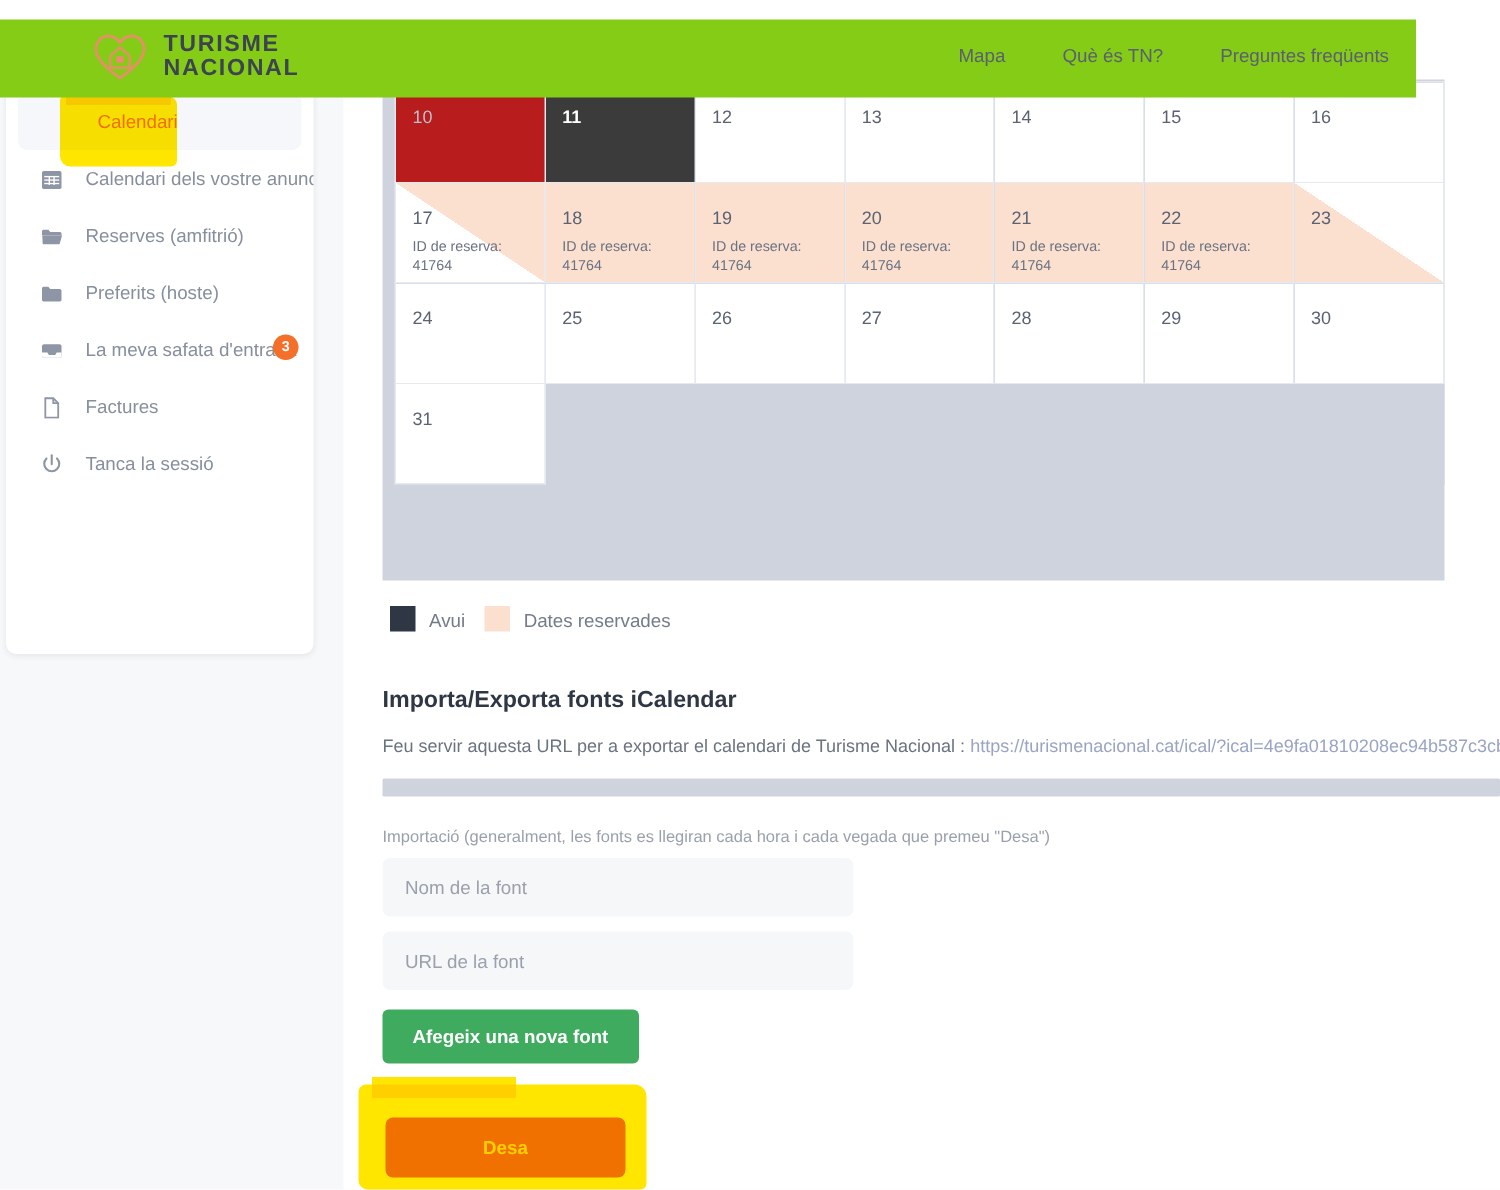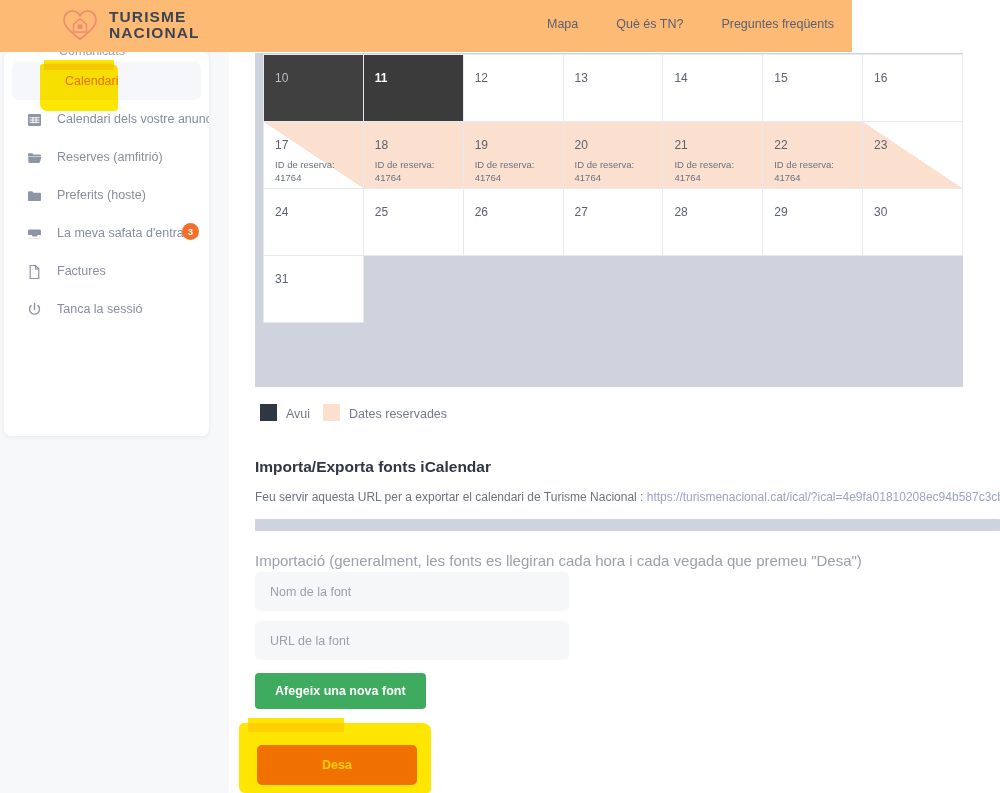--- a/index.html
+++ b/index.html
@@ -6,22 +6,22 @@
   * { box-sizing: border-box; margin: 0; padding: 0; }
   html, body {
     width: 1000px; height: 793px;
     font-family: "Liberation Sans", sans-serif;
     background: #ffffff;
     overflow: hidden;
   }
 
   
   .topbar {
-    position: absolute; left: 0; top: 0; width: 852px; height: 52px;
-    background: #fdba74; z-index: 40;
+    position: absolute; left: 0; top: 13px; width: 944px; height: 52px;
+    background: #84cc16; z-index: 40;
   }
   .logo-wrap {
     position: absolute; left: 60px; top: 5px;
     display: flex; align-items: center; gap: 9px;
   }
   .logo-mark { width: 40px; height: 40px; display: block; }
   .logo-text {
     font-weight: bold; font-size: 15.5px; line-height: 16.5px;
     letter-spacing: 1.1px; color: #3d4451;
   }
@@ -101,21 +101,21 @@
   }
   .cal-grid td {
     width: 100px; height: 67px; vertical-align: top;
     background: #ffffff; border: 1px solid #e6e9ef;
     position: relative; padding: 0;
   }
   .daynum {
     position: absolute; left: 11px; top: 16px;
     font-size: 12px; color: #5b6272; z-index: 3;
   }
-  td.past { background: #404040; }
+  td.past { background: #b91c1c; }
   td.past .daynum { color: #b9bfca; }
   td.today { background: #3b3b3b; }
   td.today .daynum { color: #ffffff; font-weight: bold; }
   td.booked { background: #fbe0d0; }
   .res-label {
     position: absolute; left: 11px; top: 36px; right: 6px;
     font-size: 9.5px; line-height: 13px; color: #6a7180; z-index: 3;
   }
   
   .tri-in, .tri-out {
@@ -145,21 +145,21 @@
     position: absolute; left: 26px; top: 490px; width: 760px;
     font-size: 12px; color: #6c7380; white-space: nowrap; overflow: hidden;
   }
   .export-line .url { color: #9aa4c4; }
   .gray-bar {
     position: absolute; left: 26px; top: 519px; width: 745px; height: 12px;
     background: #ced3de; border-radius: 1px;
   }
   .import-note {
     position: absolute; left: 26px; top: 552px;
-    font-size: 15px; color: #9aa0ac;
+    font-size: 11px; color: #9aa0ac;
   }
   .field {
     position: absolute; left: 26px; width: 314px; height: 39px;
     background: #f6f7f9; border: none; border-radius: 5px;
     padding: 0 15px; font-size: 12.5px; color: #3d4451;
     font-family: "Liberation Sans", sans-serif; outline: none;
   }
   .field::placeholder { color: #9aa0ac; }
   #f-name { top: 572px; }
   #f-url  { top: 621px; }

